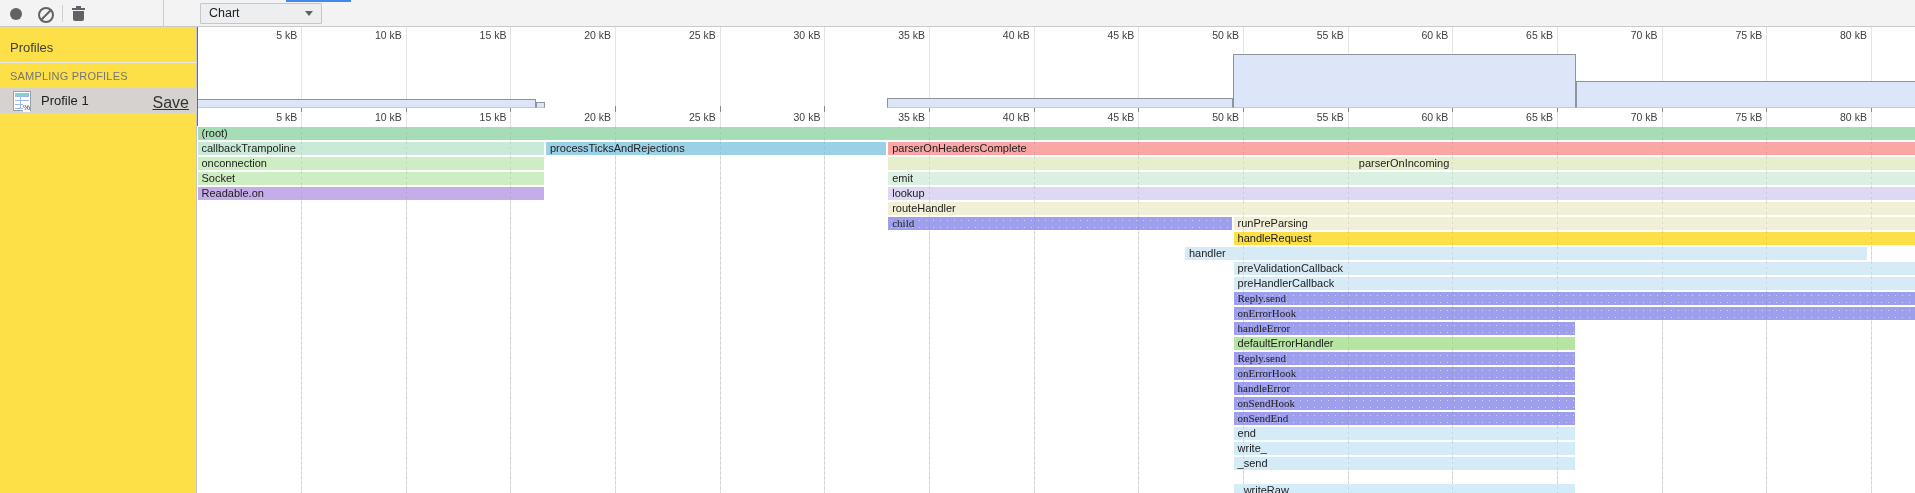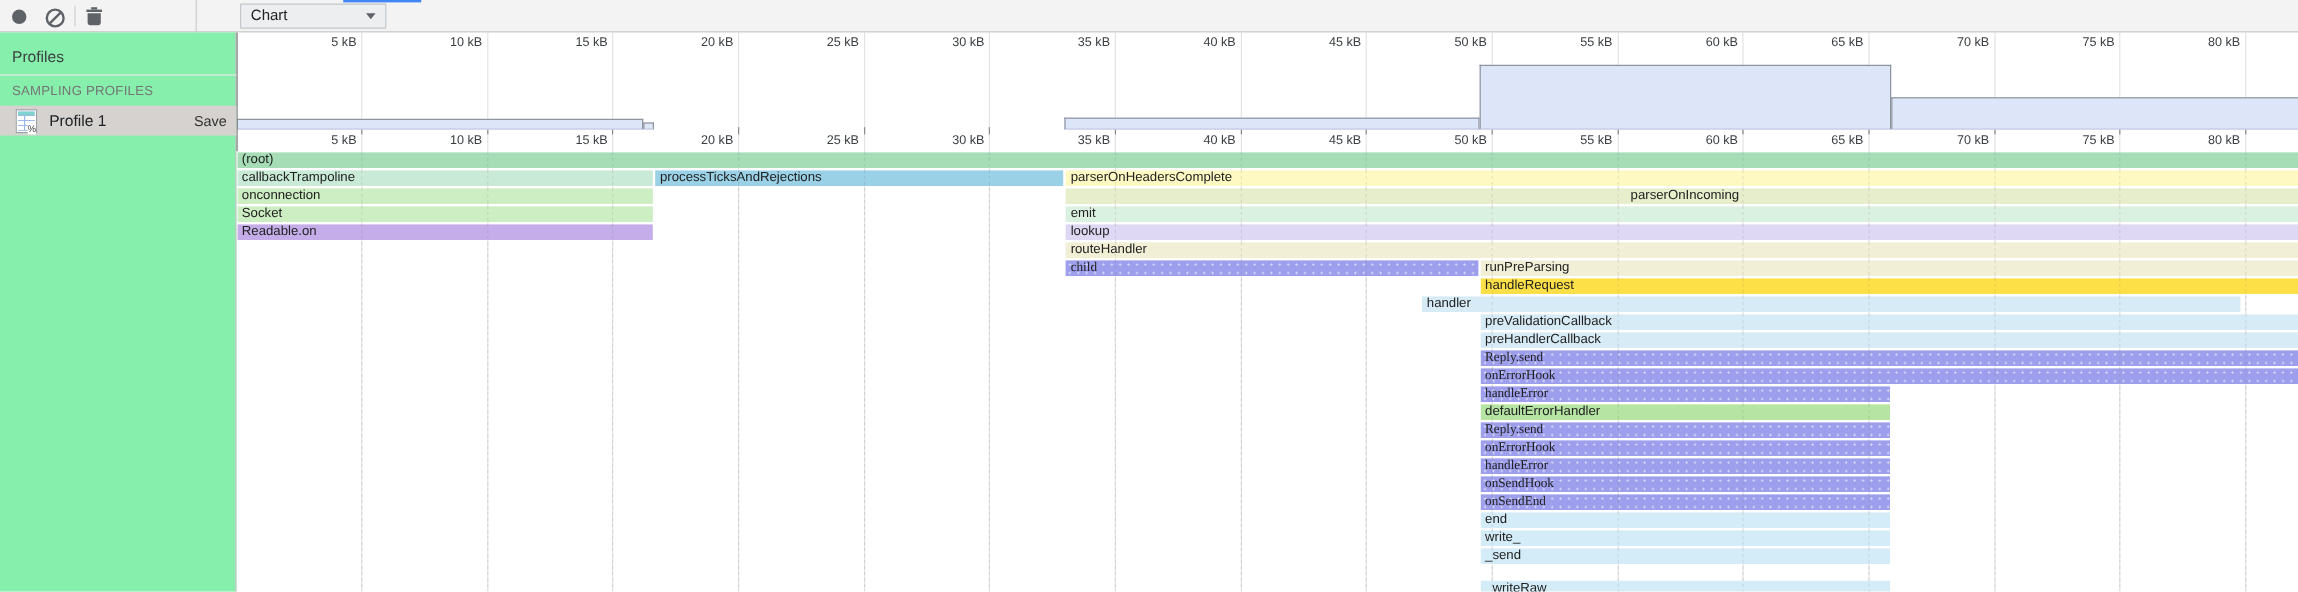--- a/index.html
+++ b/index.html
@@ -38,21 +38,21 @@
     font-size:12.5px;color:#202124;line-height:19px;padding-left:8px;cursor:default;
   }
   .chart-select .arrow{
     position:absolute;right:8px;top:7px;width:0;height:0;
     border-left:4px solid transparent;border-right:4px solid transparent;
     border-top:5px solid #5f6368;
   }
   .tab-indicator{position:absolute;left:286px;top:0;width:65px;height:2px;background:#4285f4;}
   
   .sidebar{
-    position:absolute;left:0;top:27px;width:197px;height:466px;background:#86efac;
+    position:absolute;left:0;top:27px;width:197px;height:466px;background:#fde047;
     border-right:1px solid #c7c7c7;box-sizing:border-box;
   }
   .sidebar-heading{position:absolute;left:10px;top:13px;font-size:13px;color:#3c4043;}
   .sidebar-divider{position:absolute;left:0;top:35px;width:197px;height:1px;background:#e8e8e8;}
   .sidebar-section{position:absolute;left:10px;top:43px;font-size:11px;color:#757575;letter-spacing:.2px;}
   .profile-row{
     position:absolute;left:0;top:61px;width:197px;height:25px;background:#d5d2cf;
   }
   .profile-icon{
     position:absolute;left:13px;top:3px;width:18px;height:20px;background:#ffffff;
@@ -62,21 +62,21 @@
     position:absolute;left:1px;top:1px;right:1px;bottom:1px;
     background:
       linear-gradient(#7fd4cf 0 0) 0 0/100% 3px no-repeat,
       repeating-linear-gradient(to bottom, transparent 0 3px, #9db7e8 3px 4px),
       linear-gradient(#9db7e8 0 0) 5px 0/1px 100% no-repeat;
   }
   .profile-icon .pct{
     position:absolute;right:0px;bottom:-2px;font-size:8px;color:#444;background:#fff;line-height:8px;
   }
   .profile-name{position:absolute;left:41px;top:5px;font-size:13px;color:#202124;}
-  .save-link{position:absolute;right:8px;top:6px;font-size:12px;color:#333333;cursor:pointer;margin-left:20px;}
+  .save-link{position:absolute;right:8px;top:6px;font-size:16px;color:#333333;text-decoration:underline;cursor:pointer;margin-left:20px;}
   
   #chart-canvas{position:absolute;left:0;top:0;width:1915px;height:493px;overflow:hidden;pointer-events:none;}
   .gridline{position:absolute;top:27px;height:466px;width:1px;background:#e3e3e3;}
   .ruler-label{position:absolute;width:80px;text-align:right;font-size:10.5px;color:#3c4043;}
   .ruler-tick{position:absolute;width:1px;height:6px;top:106px;background:#8a8a8a;}
   .overview-seg{
     position:absolute;background:#dde5f9;
     border-top:1px solid #8f949c;border-left:1px solid #8f949c;border-right:1px solid #8f949c;
     border-bottom:1px solid #c3c9e2;box-sizing:border-box;
   }
@@ -166,21 +166,21 @@
     <div class="ruler-label" style="left: 1786.9px; top: 111px;">80 kB</div>
     <div class="overview-seg" style="left: 196.5px; width: 339.066px; top: 99px; height: 9px; background: rgb(221, 229, 249); border-color: rgb(143, 148, 156) rgb(143, 148, 156) rgb(195, 201, 226);"></div>
     <div class="overview-seg" style="left: 535.566px; width: 9.4185px; top: 102px; height: 6px; background: rgb(221, 229, 249); border-color: rgb(143, 148, 156) rgb(143, 148, 156) rgb(195, 201, 226);"></div>
     <div class="overview-seg" style="left: 887.19px; width: 345.345px; top: 98px; height: 10px; background: rgb(221, 229, 249); border-color: rgb(143, 148, 156) rgb(143, 148, 156) rgb(195, 201, 226);"></div>
     <div class="overview-seg" style="left: 1232.54px; width: 343.252px; top: 54px; height: 54px; background: rgb(221, 229, 249); border-color: rgb(143, 148, 156) rgb(143, 148, 156) rgb(195, 201, 226);"></div>
     <div class="overview-seg" style="left: 1575.79px; width: 341.159px; top: 81px; height: 27px; background: rgb(221, 229, 249); border-color: rgb(143, 148, 156) rgb(143, 148, 156) rgb(195, 201, 226);"></div>
     <div class="overview-handle"></div>
     <div class="flame-block" style="left: 197.5px; width: 1718.45px; top: 127px; height: 13px; background-color: rgb(166, 220, 182);">(root)</div>
     <div class="flame-block" style="left: 197.5px; width: 346.485px; top: 142px; height: 13px; background-color: rgb(201, 234, 214);">callbackTrampoline</div>
     <div class="flame-block" style="left: 545.985px; width: 340.205px; top: 142px; height: 13px; background-color: rgb(154, 209, 230);">processTicksAndRejections</div>
-    <div class="flame-block" style="left: 888.19px; width: 1027.76px; top: 142px; height: 13px; background-color: #fef9c3;">parserOnHeadersComplete</div>
+    <div class="flame-block" style="left: 888.19px; width: 1027.76px; top: 142px; height: 13px; background-color: #fca5a5;">parserOnHeadersComplete</div>
     <div class="flame-block" style="left: 197.5px; width: 346.485px; top: 157px; height: 13px; background-color: rgb(205, 237, 194);">onconnection</div>
     <div class="flame-block" style="left: 888.19px; width: 1027.76px; top: 157px; height: 13px; background-color: rgb(231, 238, 203); text-align: center;">parserOnIncoming</div>
     <div class="flame-block" style="left: 197.5px; width: 346.485px; top: 172px; height: 13px; background-color: rgb(205, 237, 194);">Socket</div>
     <div class="flame-block" style="left: 888.19px; width: 1027.76px; top: 172px; height: 13px; background-color: rgb(218, 240, 224);">emit</div>
     <div class="flame-block" style="left: 197.5px; width: 346.485px; top: 187px; height: 13px; background-color: rgb(196, 173, 232);">Readable.on</div>
     <div class="flame-block" style="left: 888.19px; width: 1027.76px; top: 187px; height: 13px; background-color: rgb(222, 216, 244);">lookup</div>
     <div class="flame-block" style="left: 888.19px; width: 1027.76px; top: 202px; height: 13px; background-color: rgb(241, 240, 214);">routeHandler</div>
     <div class="flame-block dotted" style="left: 888.19px; width: 343.345px; top: 217px; height: 13px; background-color: rgb(157, 158, 236);">child</div>
     <div class="flame-block" style="left: 1233.54px; width: 682.411px; top: 217px; height: 13px; background-color: rgb(241, 240, 214);">runPreParsing</div>
     <div class="flame-block" style="left: 1233.54px; width: 682.411px; top: 232px; height: 13px; background-color: #fde047;">handleRequest</div>

